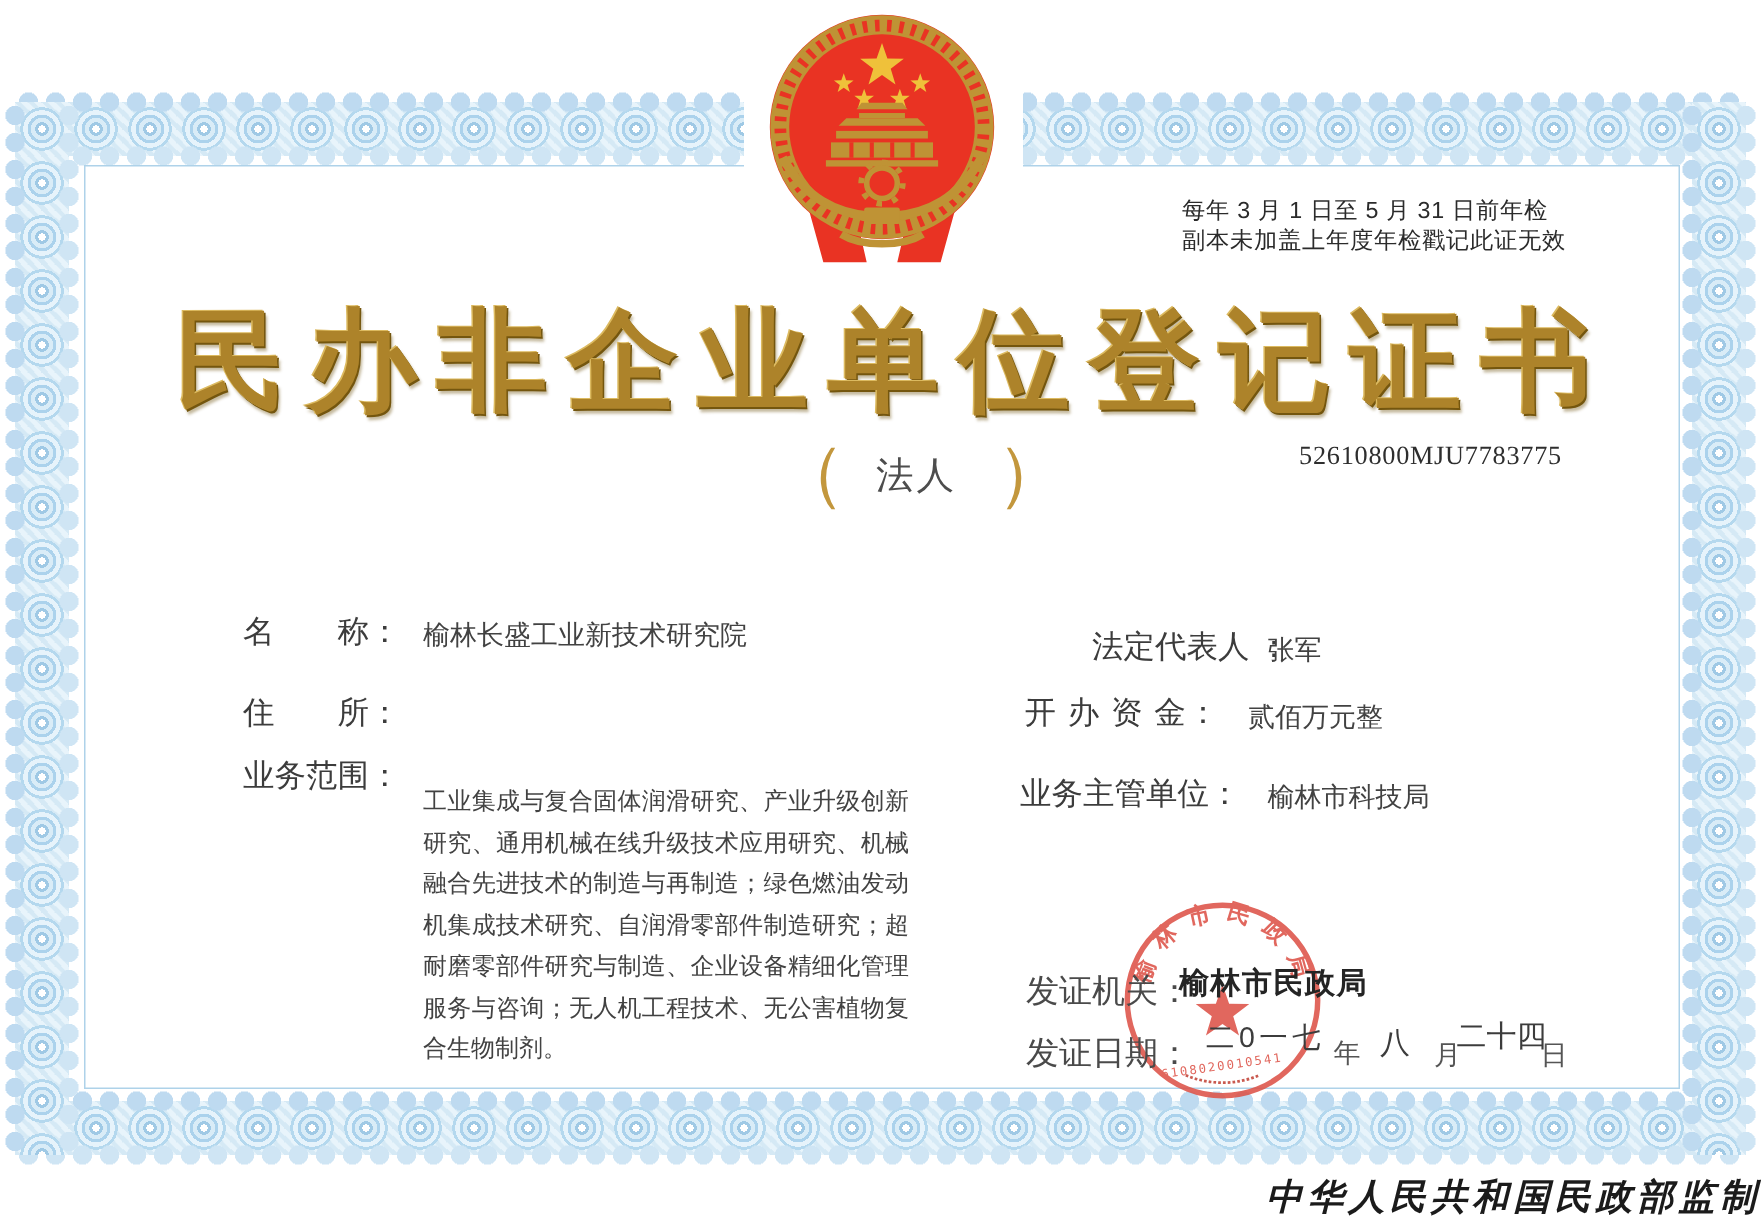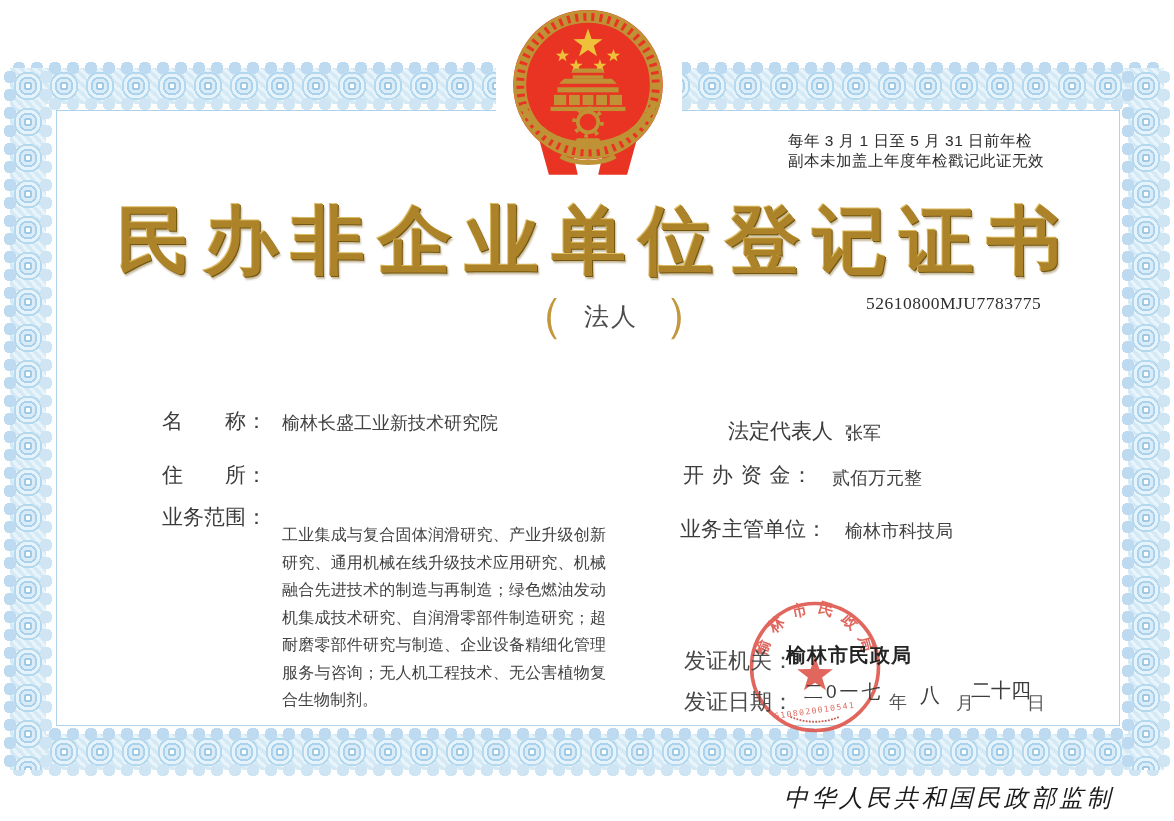--- a/index.html
+++ b/index.html
@@ -78,22 +78,22 @@
   .d-year-u{left:889px; top:690px; font-size:18px; color:#555;}
   .d-month{left:920px; top:682px; font-size:20px;}
   .d-month-u{left:956px; top:691px; font-size:18px; color:#555;}
   .d-day{left:971px; top:677px; font-size:20px;}
   .d-day-u{left:1027px; top:691px; font-size:18px; color:#555;}
 
   
   .seal{position:absolute; left:747px; top:599px; width:136px; height:136px; z-index:2; opacity:0.88;}
 
   
-  .footer{position:absolute; left:784px; top:782px; font-size:24px; letter-spacing:3.5px;
-    font-family:"Liberation Serif","DejaVu Serif",serif; font-style:italic; font-weight:normal;
+  .footer{position:absolute; left:844px; top:782px; font-size:24px; letter-spacing:3.5px;
+    font-family:"Liberation Serif","DejaVu Serif",serif; font-style:italic; font-weight:bold;
     color:#1b1b1b; white-space:nowrap;}
 </style>
 </head>
 <body>
 
 <div class="cert">
 
   <div class="band band-top"></div>
   <div class="band band-bottom"></div>
   <div class="band band-left"></div>

